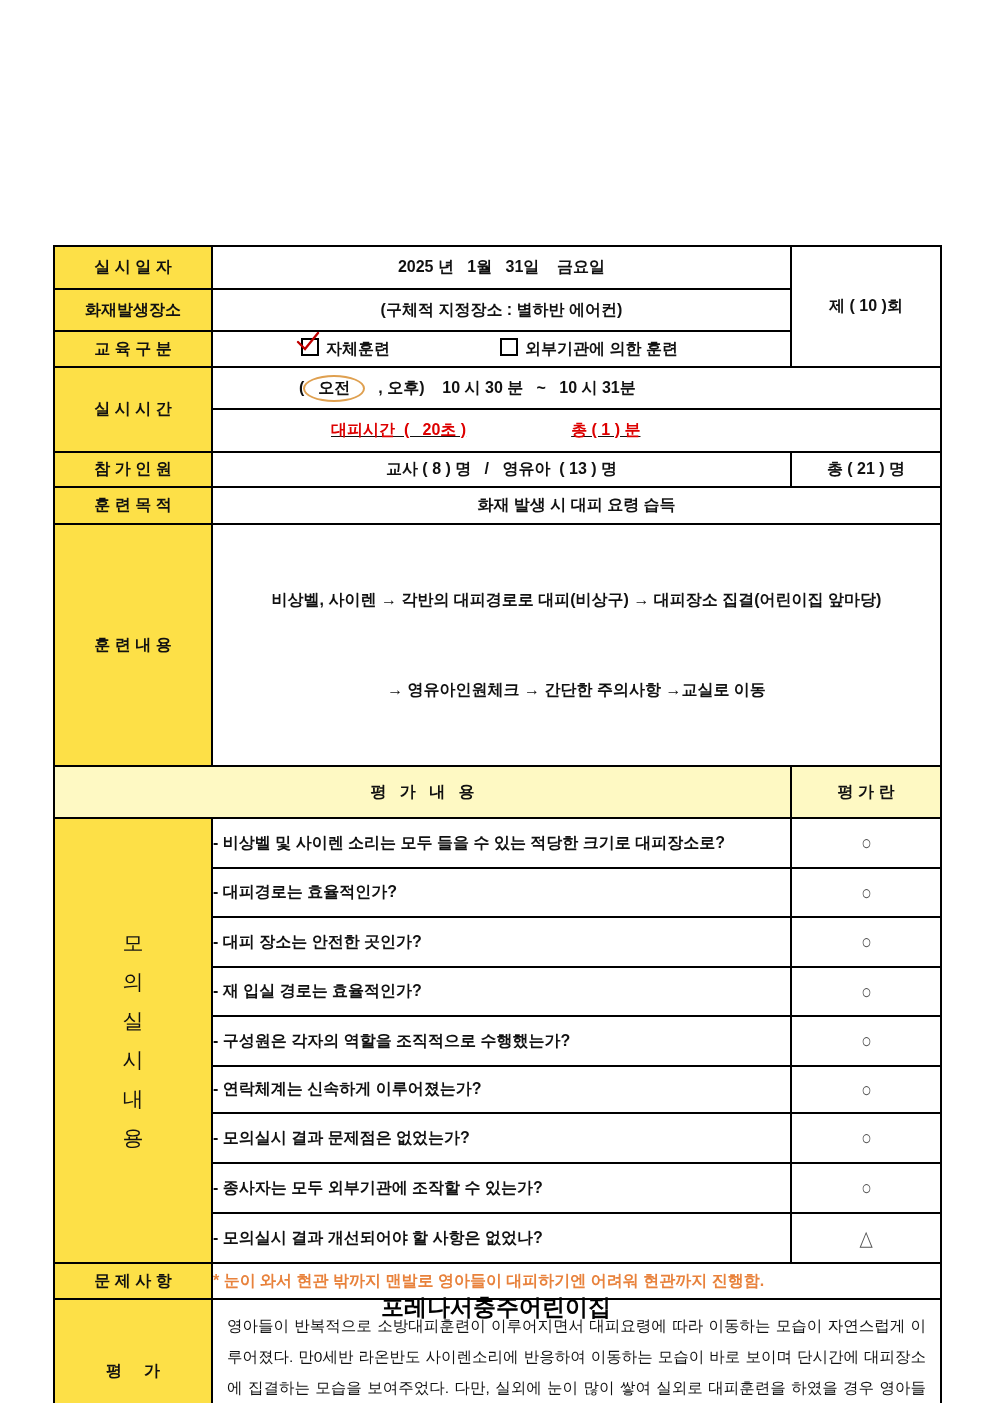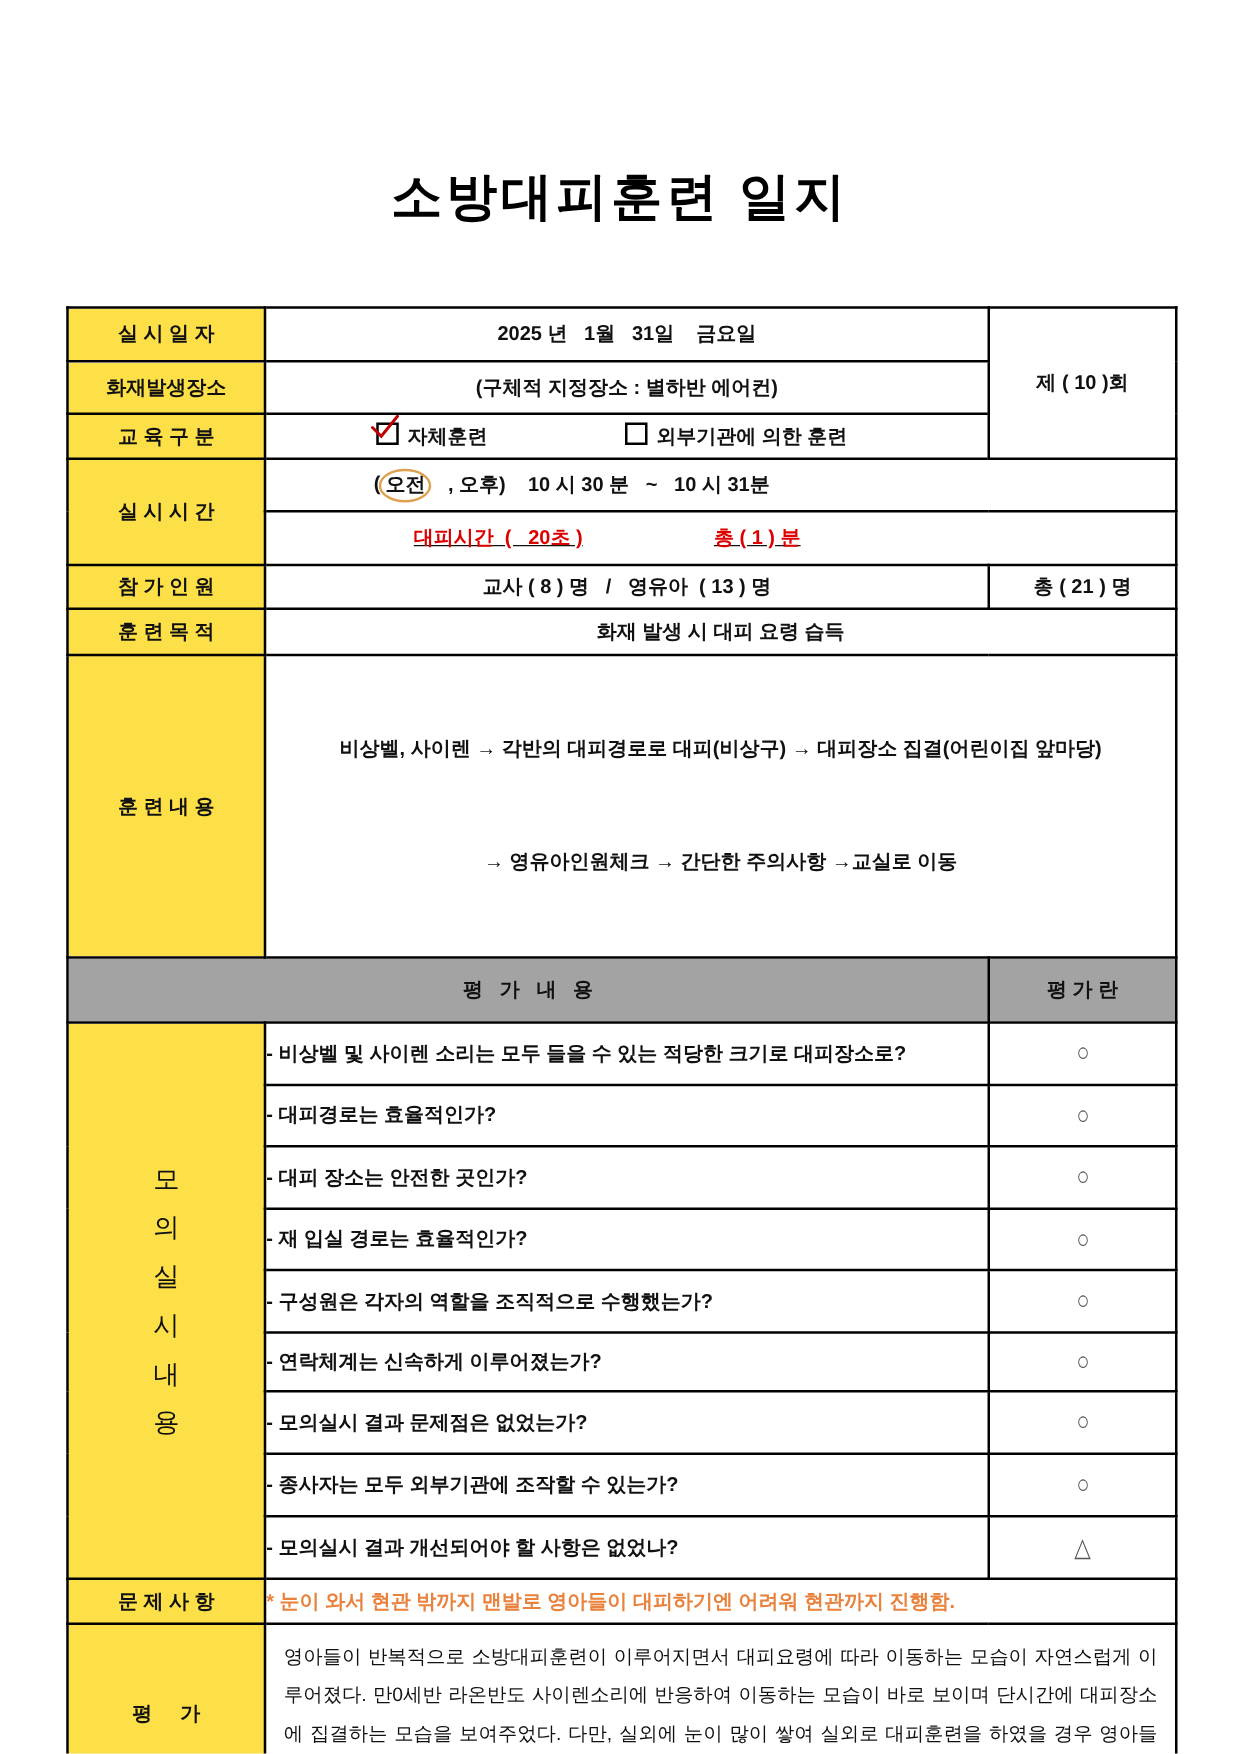--- a/index.html
+++ b/index.html
@@ -7,46 +7,45 @@
   .page{position:relative;width:992px;height:1403px;overflow:hidden;background:#fff;}
   .title{position:absolute;top:130px;left:0;width:100%;text-align:center;
          font-size:41px;font-weight:600;letter-spacing:3px;color:#000;}
   table.main{position:absolute;left:53px;top:245px;width:887px;
              border-collapse:collapse;table-layout:fixed;}
   table.main td{border:2px solid #000;padding:0;vertical-align:middle;
                 font-size:16px;font-weight:600;overflow:hidden;}
   .label-cell{background:#fde047;text-align:center;font-size:18px;font-weight:500;}
   .center{text-align:center;}
   .pre{white-space:pre;margin-left:14px;}
-  .header-cell{background:#a3a3a3;text-align:center;font-size:19px;font-weight:600;white-space:pre;}
+  .header-cell{background:#fef9c3;text-align:center;font-size:19px;font-weight:600;white-space:pre;}
   .q-cell{padding-left:14px;font-size:16px;}
   .mark-cell{text-align:center;color:#555;font-weight:400;}
   .mark{display:inline-block;font-size:21px;transform:scaleX(.82);}
   .red{color:#DD0000;font-weight:700;}
   .red-row{display:flex;align-items:center;padding-left:118px;gap:105px;white-space:pre;text-decoration:underline;}
   .time-row{display:flex;align-items:center;padding-left:86px;white-space:pre;}
-  .circled{display:inline-block;border:2px solid #DFa050;border-radius:50%;padding:1px 3px;margin:0 -1px;}
+  .circled{display:inline-block;border:2px solid #DFa050;border-radius:50%;padding:1px 13px;margin:0 -1px;}
   .edu-row{display:flex;align-items:center;padding-left:88px;gap:110px;}
   .checkbox{display:inline-block;width:14px;height:14px;border:2px solid #000;
             margin-right:7px;vertical-align:-2px;position:relative;}
   .checkbox svg{position:absolute;left:-8px;top:-10px;overflow:visible;}
   .content-lines{text-align:center;line-height:30px;white-space:pre;}
   .vlabel{display:flex;flex-direction:column;align-items:center;justify-content:center;
           gap:11px;font-size:21px;font-weight:500;height:100%;}
   .problem-cell{color:#E8823C;font-weight:500;font-size:15.5px;padding-left:10px;}
   .eval-text{font-weight:400;font-size:15.5px;line-height:31px;padding:0 14px;text-align:justify;}
   .footer{position:absolute;top:1292px;left:0;width:100%;text-align:center;
           font-size:23px;font-weight:600;color:#000;}
 </style>
 </head>
 <body>
 
 <div class="page">
 
-  <div class="title">소방대피훈련 일지</div>
 
   <table class="main">
     <colgroup>
         <col style="width:158px">
         <col style="width:579px">
         <col style="width:150px">
       </colgroup>
 
     <tbody>
         <tr style="height:43px">
@@ -174,14 +173,15 @@
 
     <tr style="height:145px">
       <td class="label-cell pre">평     가</td>
       <td colspan="2">
         <div class="eval-text">영아들이 반복적으로 소방대피훈련이 이루어지면서 대피요령에 따라 이동하는 모습이 자연스럽게 이루어졌다. 만0세반 라온반도 사이렌소리에 반응하여 이동하는 모습이 바로 보이며 단시간에 대피장소에 집결하는 모습을 보여주었다. 다만, 실외에 눈이 많이 쌓여 실외로 대피훈련을 하였을 경우 영아들의 안전에 문제가 발생될 수 있어 실내 대피장소로 변경하였다.</div>
       </td>
     </tr>
   </tbody>
     </table>
 
+  <div class="footer">포레나서충주어린이집</div>
 
 </div>
 
 </body></html>

